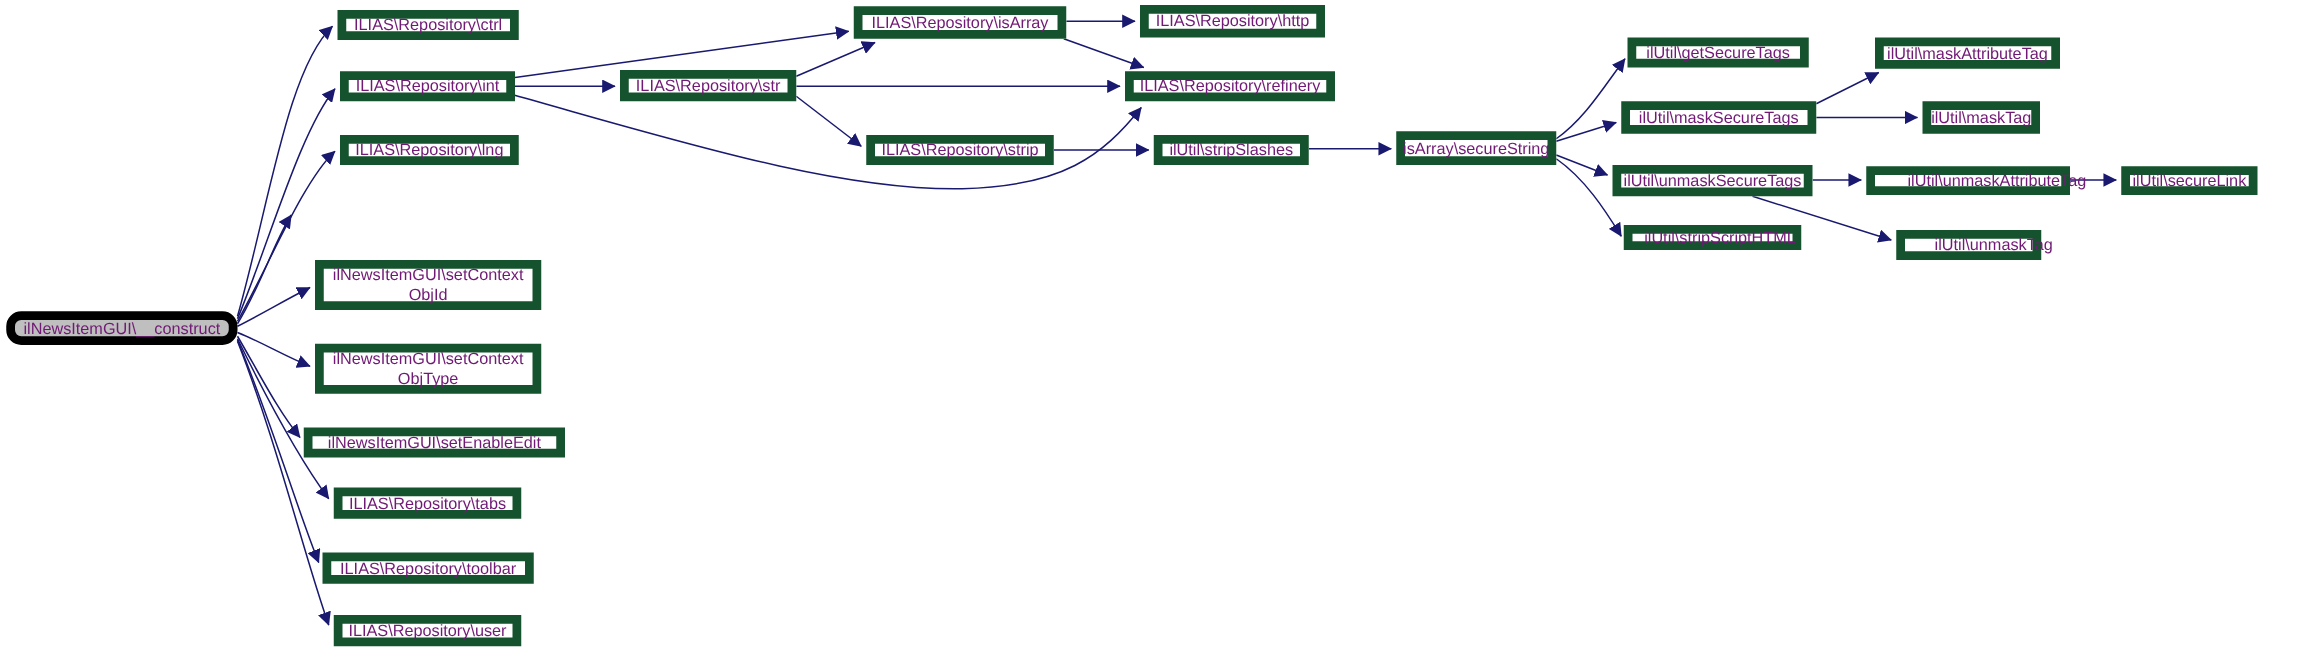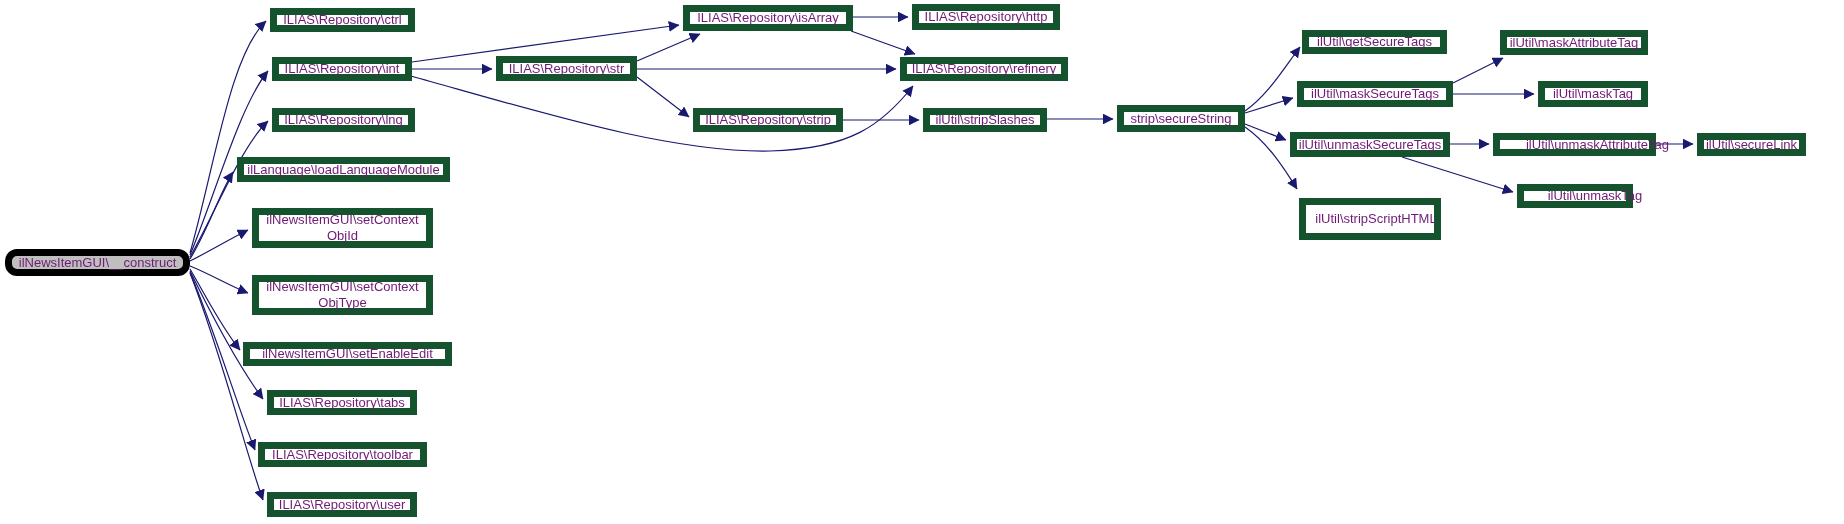--- a/index.html
+++ b/index.html
@@ -85,23 +85,20 @@
   </div>
 
   <div class="node" style="left:272px;top:57px;width:140px;height:24px;">
     <span>ILIAS\Repository\int</span>
   </div>
 
   <div class="node" style="left:272px;top:108px;width:143px;height:24px;">
     <span>ILIAS\Repository\lng</span>
   </div>
 
-  <div class="node" style="left:237px;top:157px;width:213px;height:25px;">
-    <span>ilLanguage\loadLanguageModule</span>
-  </div>
 
   <div class="node" style="left:252px;top:208px;width:181px;height:40px;">
     <span>ilNewsItemGUI\setContext</span>
     <span>ObjId</span>
   </div>
 
   <div class="node" style="left:252px;top:275px;width:181px;height:40px;">
     <span>ilNewsItemGUI\setContext</span>
     <span>ObjType</span>
   </div>
@@ -140,44 +137,44 @@
 
   <div class="node" style="left:693px;top:108px;width:150px;height:24px;">
     <span>ILIAS\Repository\strip</span>
   </div>
 
   <div class="node" style="left:923px;top:108px;width:124px;height:24px;">
     <span>ilUtil\stripSlashes</span>
   </div>
 
   <div class="node" style="left:1117px;top:105px;width:128px;height:27px;">
-    <span>strip\secureString</span>
+    <span>isArray\secureString</span>
   </div>
 
   <div class="node" style="left:1302px;top:30px;width:145px;height:24px;">
     <span>ilUtil\getSecureTags</span>
   </div>
 
   <div class="node" style="left:1297px;top:81px;width:156px;height:26px;">
     <span>ilUtil\maskSecureTags</span>
   </div>
 
   <div class="node" style="left:1290px;top:132px;width:160px;height:25px;">
     <span>ilUtil\unmaskSecureTags</span>
   </div>
 
-  <div class="node" style="left:1299px;top:198px;width:142px;height:42px;padding-left:12px;">
+  <div class="node" style="left:1299px;top:180px;width:142px;height:20px;padding-left:12px;">
     <span>ilUtil\stripScriptHTML</span>
   </div>
 
   <div class="node" style="left:1500px;top:30px;width:148px;height:25px;">
     <span>ilUtil\maskAttributeTag</span>
   </div>
 
-  <div class="node" style="left:1538px;top:81px;width:110px;height:26px;">
+  <div class="node" style="left:1538px;top:81px;width:94px;height:26px;">
     <span>ilUtil\maskTag</span>
   </div>
 
   <div class="node" style="left:1493px;top:133px;width:163px;height:23px;padding-left:46px;">
     <span>ilUtil\unmaskAttributeTag</span>
   </div>
 
   <div class="node" style="left:1517px;top:184px;width:116px;height:24px;padding-left:40px;">
     <span>ilUtil\unmaskTag</span>
   </div>

